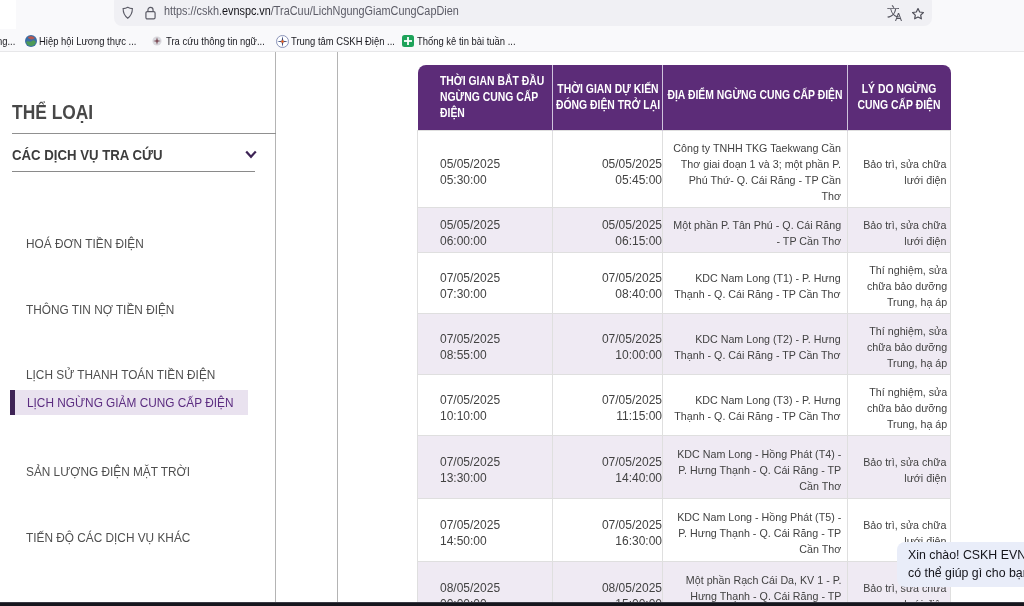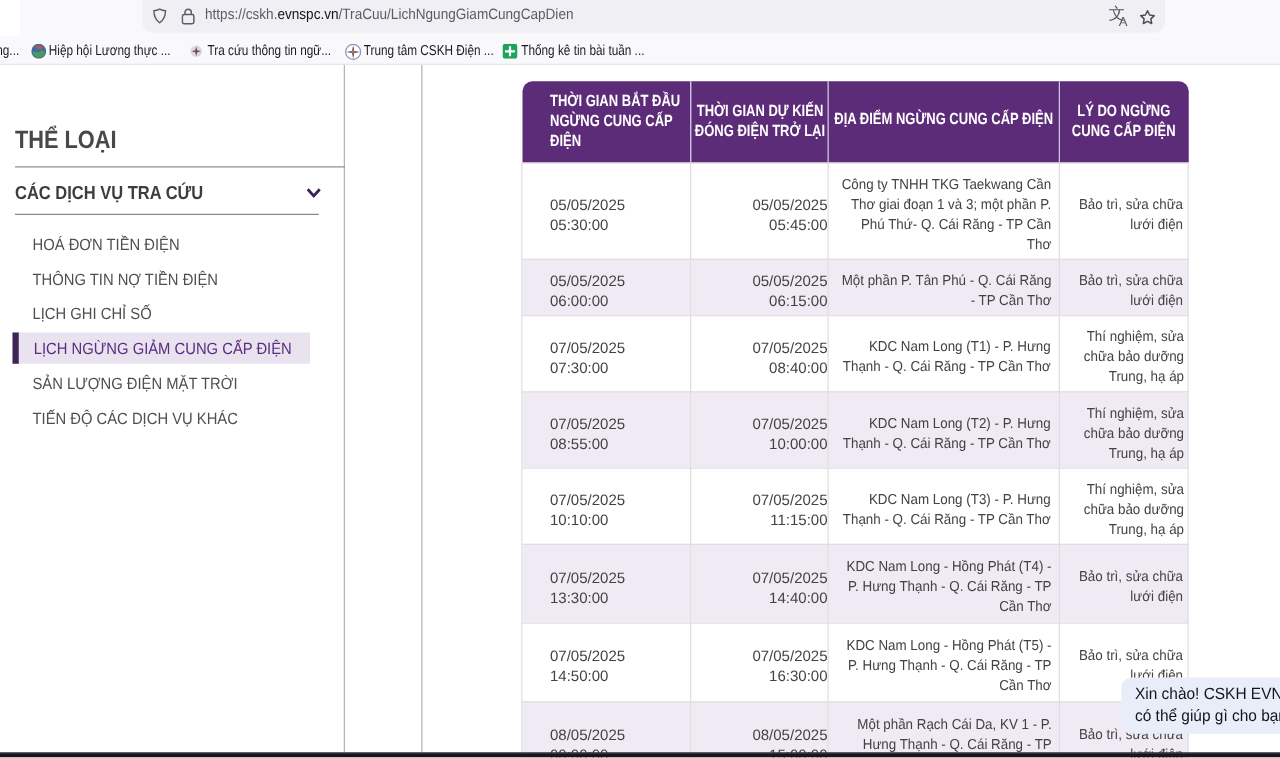--- a/index.html
+++ b/index.html
@@ -19,21 +19,21 @@
   #vline1 { left:275px; top:52px; width:1px; height:550px; background:#b4b4b4; }
   #vline2 { left:337px; top:52px; width:1px; height:550px; background:#b4b4b4; }
   #botbar { left:0; top:602px; width:1024px; height:4px; background:#16161d; border-top:1px solid #3a3a44; }
 
   
   #theloai { left:12px; top:101px; font-size:20px; font-weight:bold; color:#484848; transform:scaleX(.87); transform-origin:0 50%; white-space:nowrap; }
   #hr1 { left:12px; top:133px; width:264px; height:1px; background:#909090; }
   #svc { left:12px; top:146px; font-size:15px; font-weight:bold; color:#3d3d3d; transform:scaleX(.88); transform-origin:0 50%; white-space:nowrap; }
   #hr2 { left:12px; top:171px; width:243px; height:1px; background:#8a8a8a; }
   #menu { left:0; top:187px; width:276px; list-style:none; }
-  #menu li { font-size:13px; color:#4f4f4f; line-height:17.5px; padding-left:26px; margin-bottom:10px; }
+  #menu li { font-size:13px; color:#4f4f4f; line-height:17.5px; padding-left:26px; margin-bottom:10px;margin-top:48px; }
   #menu li span { display:inline-block; transform:scaleX(.91); transform-origin:0 50%; white-space:nowrap; }
   #menu li.act { background:#e9e2ef; border-left:5px solid #3f2456; padding:4px 0 4px 12px; margin:-4px 28px 7px 10px; color:#5b2c80; }
 
   
   #tbl { left:417px; top:65px; border-collapse:collapse; table-layout:fixed; width:533px; font-size:13px; }
   #tbl th { background:#5c2c78; color:#fff; font-weight:bold; line-height:16px; border-right:1px solid #cfc3dc; height:65px; text-align:center; }
   #tbl th:first-child { border-top-left-radius:8px; }
   #tbl th:last-child { border-top-right-radius:8px; border-right:none; }
   #tbl td { color:#424242; text-align:right; line-height:16px; border:1px solid #dfdfdf; vertical-align:middle; padding:9px 0 3px; }
   #tbl td.dL { font-size:12px; text-align:left; padding:9px 0 3px 22px; }
@@ -107,21 +107,21 @@
   <div class="abs" id="theloai">THỂ LOẠI</div>
   <div class="abs" id="hr1"></div>
   <div class="abs" id="svc">CÁC DỊCH VỤ TRA CỨU</div>
   <svg class="abs" style="left:245px;top:150px" width="12" height="8.5" viewBox="0 0 12 8.5">
     <path d="M1.2 1.4L6 6.8 10.8 1.4" fill="none" stroke="#3d2355" stroke-width="2.2"></path>
   </svg>
   <div class="abs" id="hr2"></div>
   <ul class="abs" id="menu">
     <li><span>HOÁ ĐƠN TIỀN ĐIỆN</span></li>
     <li><span>THÔNG TIN NỢ TIỀN ĐIỆN</span></li>
-    <li><span>LỊCH GHI CHỈ SỐ</span></li>
+    <li><span>LỊCH SỬ THANH TOÁN TIỀN ĐIỆN</span></li>
     <li class="act"><span>LỊCH NGỪNG GIẢM CUNG CẤP ĐIỆN</span></li>
     <li><span>SẢN LƯỢNG ĐIỆN MẶT TRỜI</span></li>
     <li><span>TIẾN ĐỘ CÁC DỊCH VỤ KHÁC</span></li>
   </ul>
 
   <table class="abs" id="tbl">
     <colgroup>
       <col style="width:135px">
       <col style="width:110px">
       <col style="width:185px">

